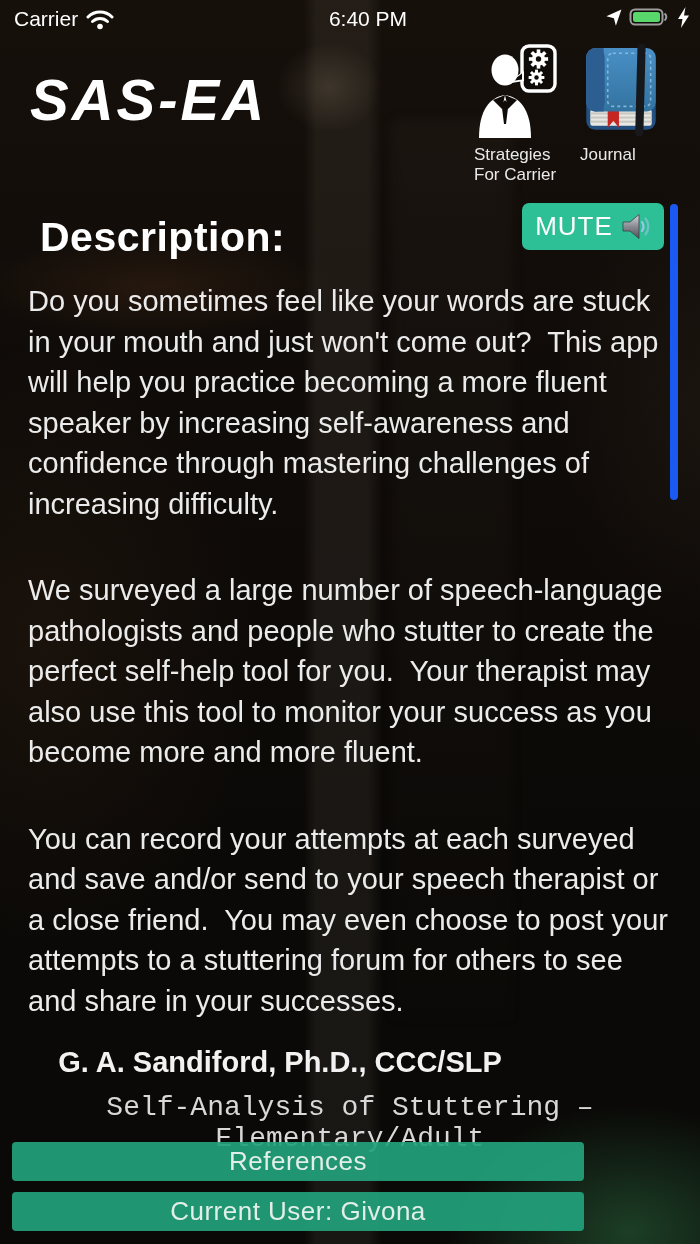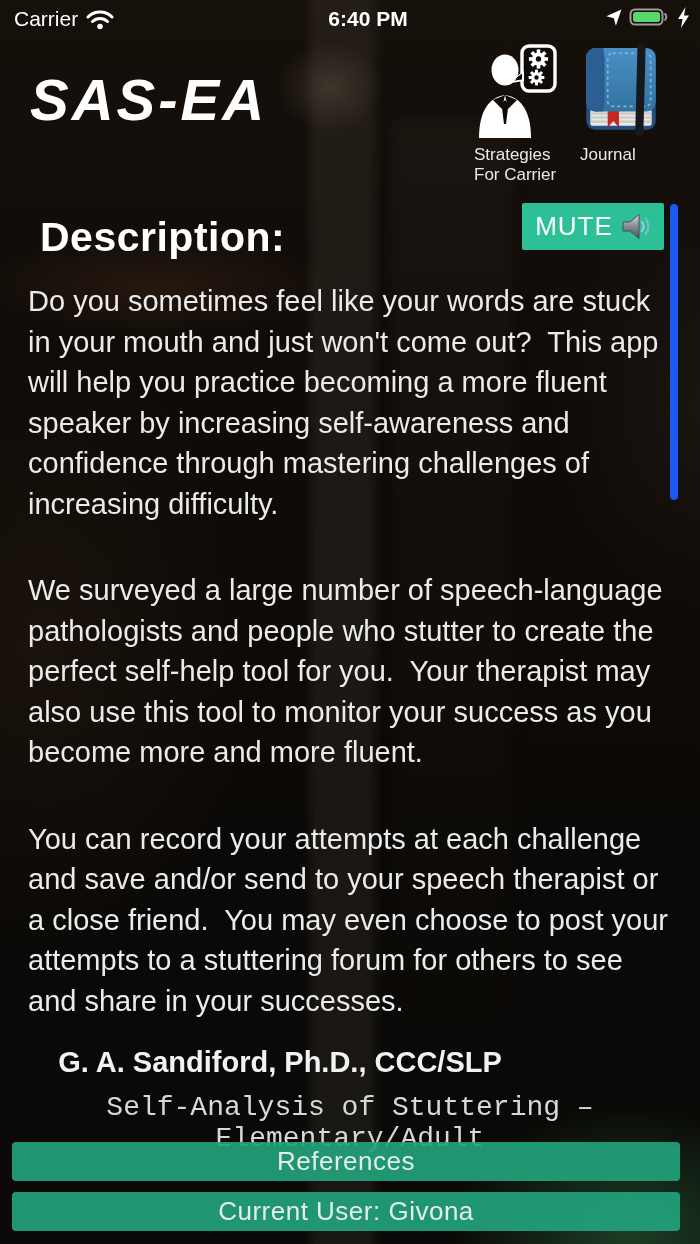--- a/index.html
+++ b/index.html
@@ -23,42 +23,42 @@
   .bg::after {
     content:""; position:absolute; left:392px; top:120px; width:120px; height:900px;
     background:linear-gradient(180deg, rgba(90,80,70,0.10), rgba(40,35,30,0.04));
     filter:blur(6px);
   }
 
   
   .status-bar { position:absolute; z-index:5; left:0; top:0; width:700px; height:40px; }
   .carrier { position:absolute; left:14px; top:7px; font-size:21px; color:#fff; }
   .wifi { position:absolute; left:86px; top:9px; }
-  .clock { position:absolute; left:0; right:0; top:7px; text-align:center; font-size:21px; font-weight:700;margin-left:36px; }
+  .clock { position:absolute; left:0; right:0; top:7px; text-align:center; font-size:21px; font-weight:400;margin-left:36px; }
   .sb-right { position:absolute; right:10px; top:6px; display:flex; align-items:center; gap:6px; }
 
   
   .app-title {
     position:absolute; z-index:5; left:30px; top:66px; margin:0;
     font-family:Liberation Sans, sans-serif; font-style:italic; font-weight:700;
     font-size:58px; letter-spacing:3px; color:#fff;text-align:center;
   }
   .shortcut { position:absolute; z-index:5; cursor:pointer; }
   .shortcut-strategies { left:474px; top:44px; width:100px; }
   .shortcut-journal   { left:580px; top:44px; width:90px;  }
   .shortcut-label { font-size:17px; line-height:20px; color:#eaeaea; margin-top:3px; }
 
   
   .desc-heading {
     position:absolute; z-index:5; left:28px; top:202px; margin:12px;
     font-size:41px; font-weight:700; color:#fff; letter-spacing:0.5px;
   }
   .mute-btn {
     position:absolute; z-index:5; left:522px; top:203px; width:142px; height:47px;
-    background:#2dbf95; border:none; border-radius:2px; cursor:pointer;
+    background:#2dbf95; border:none; border-radius:7px; cursor:pointer;
     display:flex; align-items:center; justify-content:center; gap:9px;
     font-family:"Liberation Sans", sans-serif; font-size:26px; color:#fdfdfd; letter-spacing:1px;
   }
   .scrollbar {
     position:absolute; z-index:5; left:670px; top:204px; width:8px; height:296px;
     background:#1b5af0; border-radius:4px;
   }
 
   
   .paragraphs { position:absolute; z-index:4; left:28px; top:281px; width:642px; }
@@ -70,21 +70,21 @@
     position:absolute; z-index:4; left:0; width:560px; top:1046px; text-align:center;
     font-size:29px; font-weight:700; color:#f2f2f2; margin:0;
   }
   .subtitle {
     position:absolute; z-index:4; left:0; width:700px; top:1092px; text-align:center;
     font-size:28px; font-weight:400; color:#d8d8d8; margin:0;font-family:Liberation Mono, monospace;
   }
 
   
   .footer-btn {
-    position:absolute; z-index:5; left:12px; width:668px; height:39px;
+    position:absolute; z-index:5; left:12px; width:572px; height:39px;
     background:rgba(35,162,124,0.92); border:none; border-radius:4px; cursor:pointer;
     font-family:"Liberation Sans", sans-serif; font-size:26px; color:#e2eee8; letter-spacing:0.5px;
   }
   .btn-references { top:1142px; }
   .btn-current-user { top:1192px; }
 </style>
 </head>
 <body>
 
 <div class="screen">
@@ -202,21 +202,21 @@
       <path d="M20,9 a8,8 0 0 1 0,9" stroke="#9fc4e8" stroke-width="2.2" fill="none" stroke-linecap="round"></path>
       <path d="M23.5,5.5 a13,13 0 0 1 0,16" stroke="#9fc4e8" stroke-width="2.2" fill="none" stroke-linecap="round" opacity="0.6"></path>
     </svg>
   </button>
 
   <div class="scrollbar"></div>
 
   <div class="paragraphs">
     <p>Do you sometimes feel like your words are stuck in your mouth and just won't come out?  This app will help you practice becoming a more fluent speaker by increasing self-awareness and confidence through mastering challenges of increasing difficulty.</p>
     <p>We surveyed a large number of speech-language pathologists and people who stutter to create the perfect self-help tool for you.  Your therapist may also use this tool to monitor your success as you become more and more fluent.</p>
-    <p>You can record your attempts at each challenge and save and/or send to your speech therapist or a close friend.  You may even choose to post your attempts to a stuttering forum for others to see and share in your successes.</p>
+    <p>You can record your attempts at each surveyed and save and/or send to your speech therapist or a close friend.  You may even choose to post your attempts to a stuttering forum for others to see and share in your successes.</p>
   </div>
 
   <p class="author">G. A. Sandiford, Ph.D., CCC/SLP</p>
   <p class="subtitle">Self-Analysis of Stuttering – Elementary/Adult</p>
 
   <button class="footer-btn btn-references">References</button>
   <button class="footer-btn btn-current-user">Current User: Givona</button>
 </div>
 
 </body></html>

